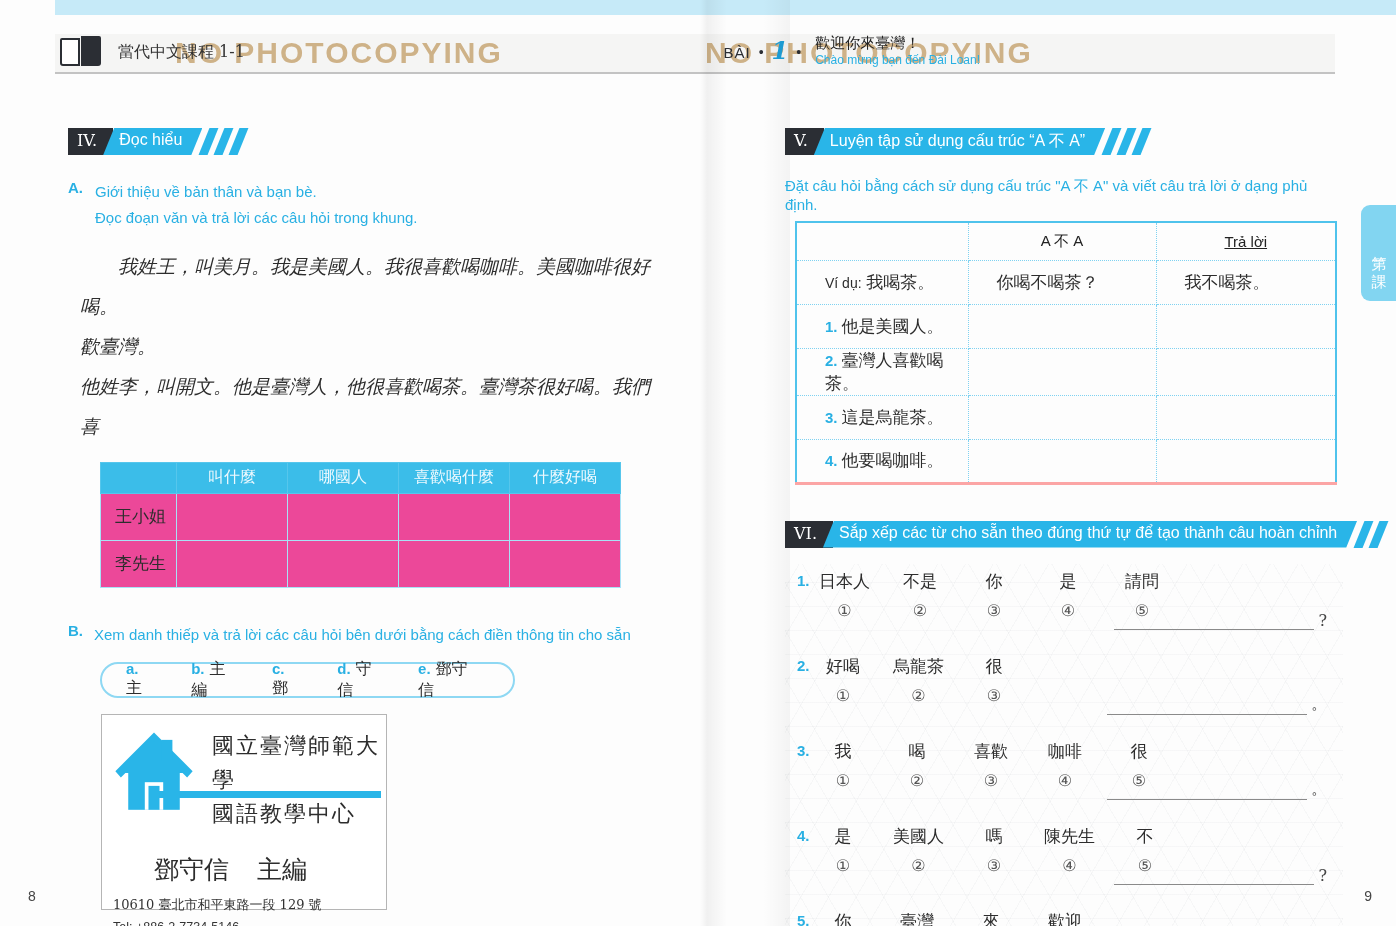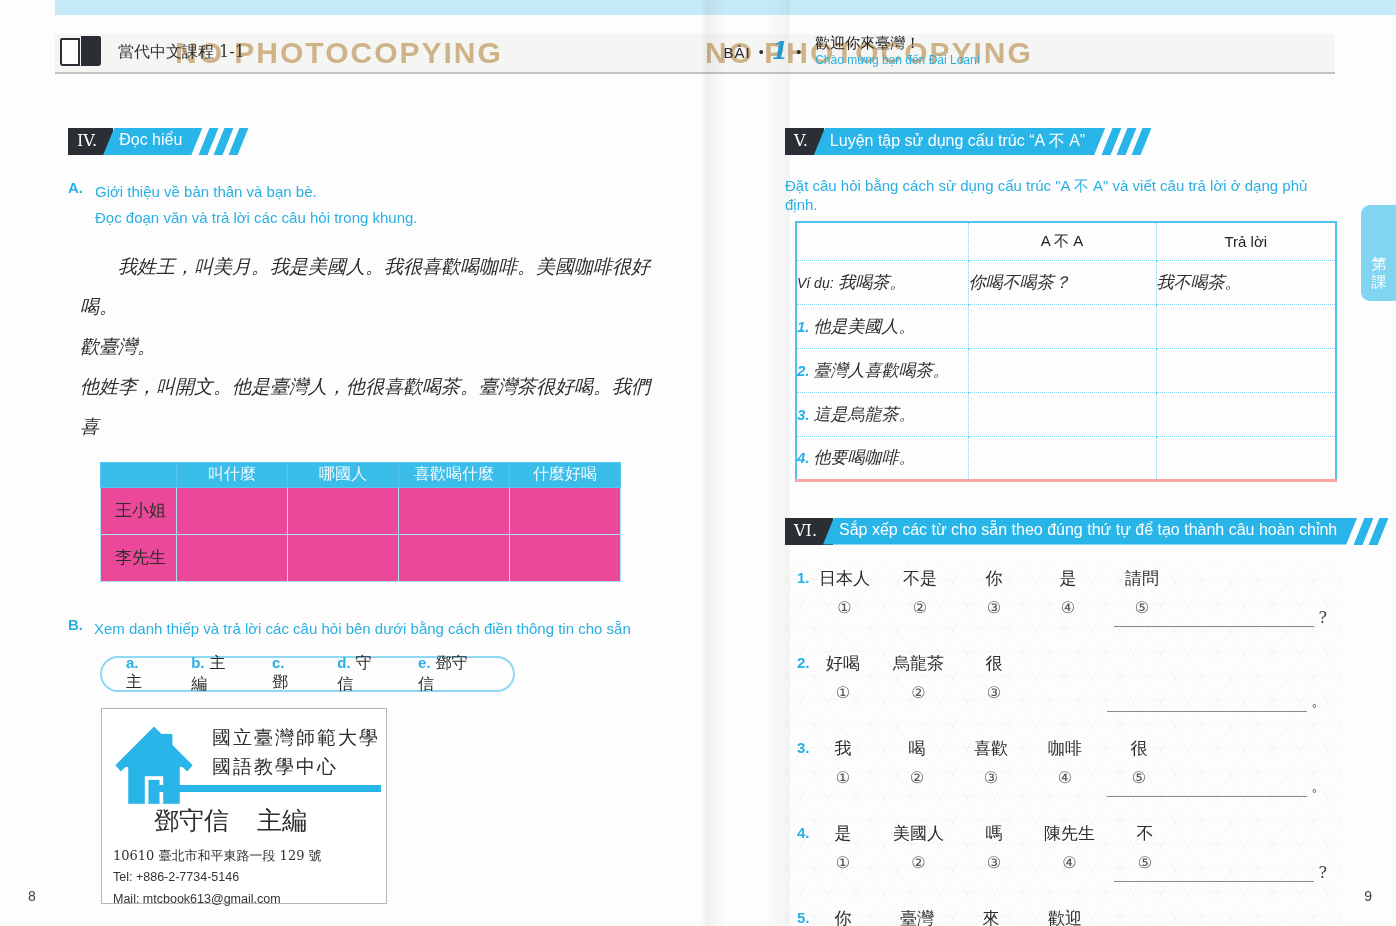--- a/index.html
+++ b/index.html
@@ -56,56 +56,56 @@
 
   .part-a { display:flex; margin-top:24px; }
   .part-a .lines { margin-left:12px; line-height:1.75; }
 
   .passage { margin:14px 0 0 12px; font-size:19px; line-height:40px; width:575px;font-style:italic; }
   .passage .line1 { text-indent:2em; }
 
   
   .tbl4 { border-collapse:collapse; margin:16px 0 0 32px; }
   .tbl4 th { background:#3bbde9; color:#eef9fe; font-family:"DejaVu Serif", serif; font-weight:normal;
-    font-size:16px; height:25px; border:1px solid #56c6ec; }
+    font-size:16px; height:31px; border:1px solid #56c6ec; }
   .tbl4 td { border:1px solid #a8e2f6; height:47px; font-size:17px; padding-left:14px; background:#ec4899; }
   .tbl4 .rowhdr { width:76px; }
   .tbl4 .c { width:111px; }
 
   .part-b { display:flex; margin-top:34px; }
   .part-b .lines { margin-left:11px; line-height:1.75; }
 
   .options-pill { margin:14px 0 0 32px; width:415px; height:36px; border:2px solid #8ed8f3;
     border-radius:20px; display:flex; align-items:center; padding-left:24px; }
   .options-pill .opt { margin-right:34px; font-size:16px; }
   .opt-key { color:#29b0e3; font-weight:bold; font-size:15px; margin-right:5px; }
 
   
   .card { position:relative; margin:16px 0 0 33px; width:286px; height:196px; background:#fff;
     border:1px solid #b5b5b5; }
   .house { position:absolute; left:6px; top:12px; width:92px; height:92px; }
-  .card-uni { margin:14px 0 8px 110px; font-size:19px; line-height:1.55; letter-spacing:2px; }
+  .card-uni { margin:14px 0 8px 110px; font-size:22px; line-height:1.55; letter-spacing:2px; }
   .card-rule { position:absolute; left:50px; top:76px; width:229px; height:7px; background:#29b5e8; }
   .card-name { margin:22px 0 0 52px; font-size:25px; }
   .card-name .sp { display:inline-block; width:28px; }
   .card-info { margin:8px 0 0 11px; font-size:12.5px; color:#333; line-height:1.75; }
   .card-info .addr { font-family:"DejaVu Serif", serif; font-size:13px; }
   .blank { display:inline-block; border-bottom:1px solid #8a8a8a; height:20px; vertical-align:bottom; }
 
   
   .sec5-instr { margin-top:22px; font-size:15px; }
   .tbl5 { border-collapse:collapse; margin:8px 0 0 10px; }
   .tbl5 th, .tbl5 td { border:1px dotted #7fd2f1; font-weight:normal; }
   .tbl5 tr:first-child th { border-top:2px solid #4fc3ec; }
   .tbl5 tr:last-child td { border-bottom:3px solid #fca5a5; }
   .tbl5 th:first-child, .tbl5 td:first-child { border-left:2px solid #4fc3ec; }
   .tbl5 th:last-child, .tbl5 td:last-child { border-right:2px solid #4fc3ec; }
   .tbl5 th { height:38px; font-size:15px; color:#222; text-align:center; }
-  .tbl5 td { height:44px; padding-left:0; font-size:17px;font-style:italic; }
-  .tbl5 .c1 { width:172px; } .tbl5 .c2 { width:188px; } .tbl5 .c3 { width:180px; }
+  .tbl5 td { height:44px; padding-left:28px; font-size:17px; }
+  .tbl5 .c1 { width:172px; } .tbl5 .c2 { width:188px; } .tbl5 .c3 { width:180px;text-decoration:underline; }
   .tnum { color:#29b0e3; font-weight:bold; font-size:15px; font-family:"Liberation Sans", sans-serif; margin-right:4px; }
   .vi-small { font-size:14px; color:#2d2d2d; font-family:"Liberation Sans", sans-serif; }
 
   
   #sec6 { margin-top:36px; }
   .sec6-body { margin-top:16px; padding:6px 4px 20px 12px;
     background-image:
       repeating-linear-gradient(0deg, rgba(120,130,140,.05) 0 1px, transparent 1px 24px),
       repeating-linear-gradient(60deg, rgba(120,130,140,.05) 0 1px, transparent 1px 24px),
       repeating-linear-gradient(-60deg, rgba(120,130,140,.05) 0 1px, transparent 1px 24px); }

